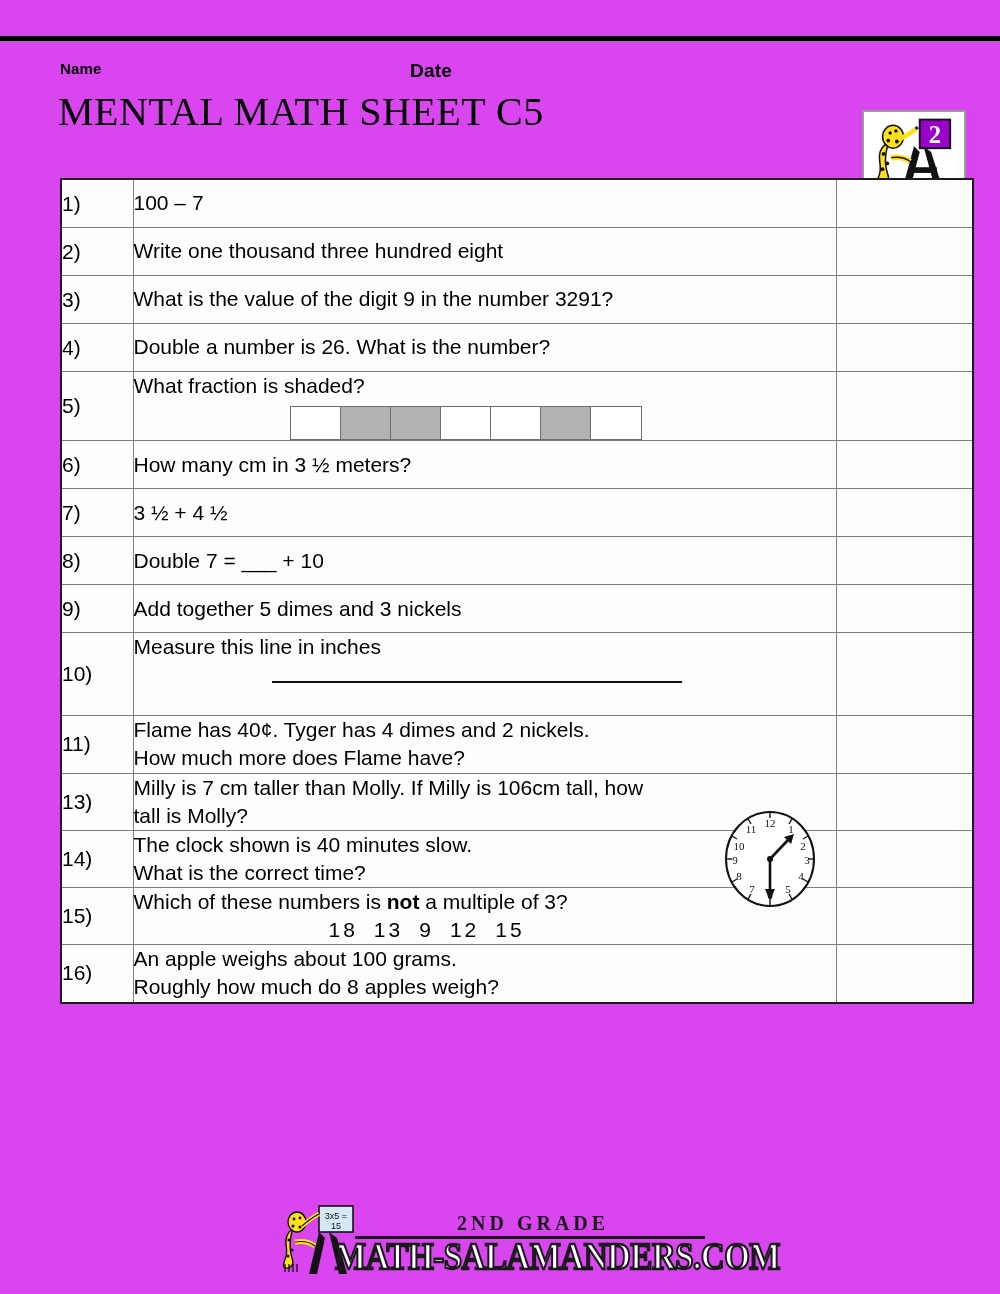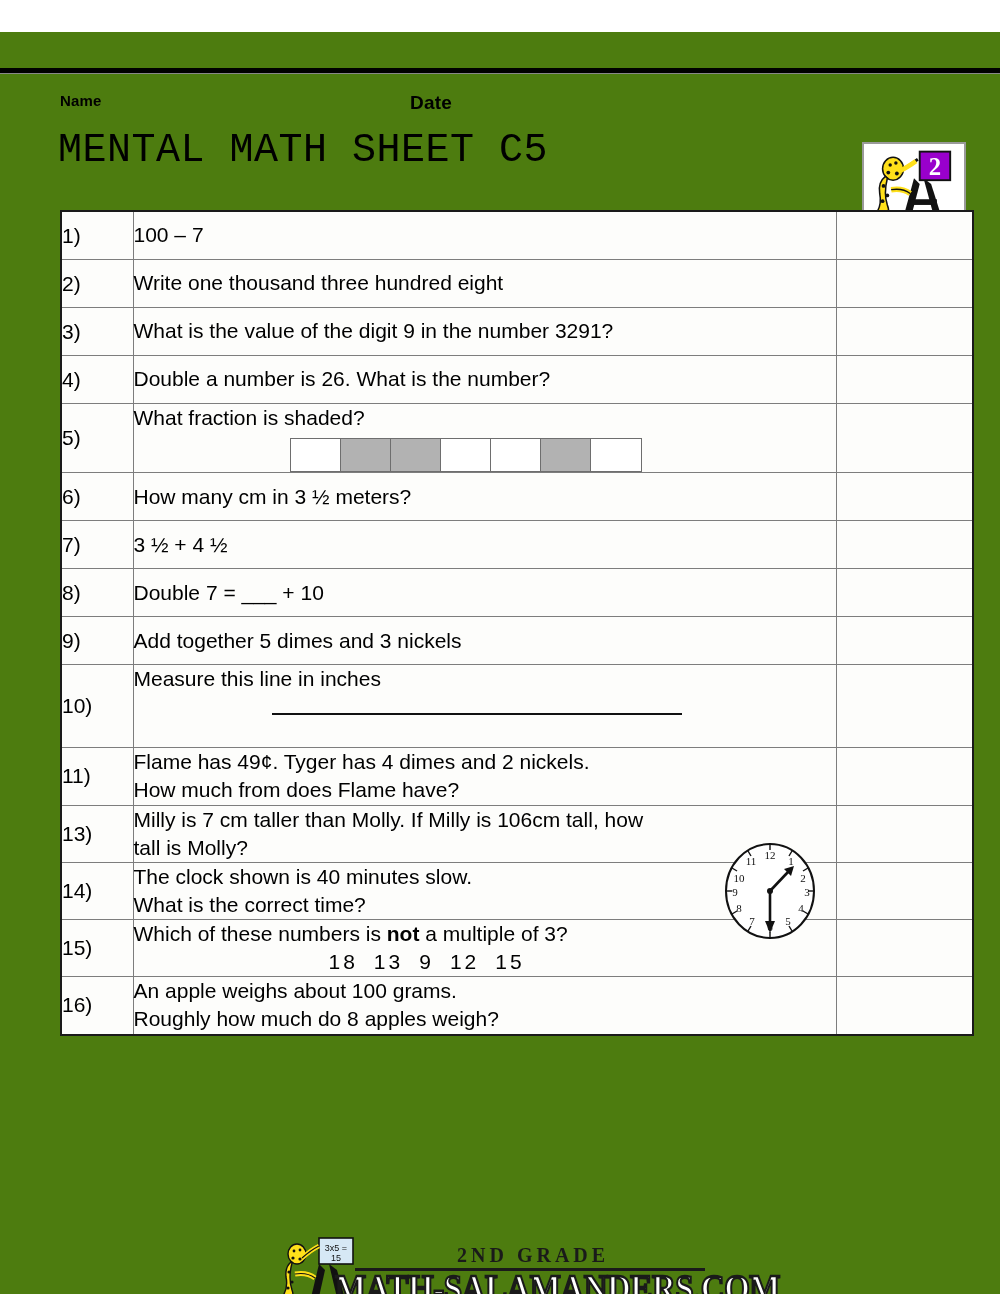--- a/index.html
+++ b/index.html
@@ -12,22 +12,21 @@
     height: 1294px;
     position: relative;
     font-family: "Liberation Sans", sans-serif;
     color: #000000;
     overflow: hidden;
   }
 
   .page {
     position: absolute;
     inset: 0;
-    background: #4d7c0f;
-    margin-top: 32px;
+    background: #d946ef;
   }
 
   
   .top-rule {
     position: absolute;
     left: 0;
     right: 0;
     top: 36px;
     height: 4px;
     background: #000;
@@ -55,22 +54,22 @@
     position: absolute;
     left: 410px;
     top: 12px;
     font-size: 19px;
     font-weight: 600;
     letter-spacing: .2px;
   }
   .sheet-title {
     position: absolute;
     left: 58px;
-    top: 48px;
-    font-family: Liberation Mono, monospace;
+    top: 40px;
+    font-family: Liberation Serif, serif;
     font-size: 40px;
     font-weight: 400;
     letter-spacing: .5px;
     white-space: nowrap;
   }
 
   
   .logo-box {
     position: absolute;
     left: 862px;
@@ -365,22 +364,22 @@
           <div class="measure-wrap">
             <div class="measure-line"></div>
           </div>
         </td>
         <td class="answer-cell"></td>
       </tr>
 
       <tr>
         <td class="qnum">11)</td>
         <td class="qtext">
-          <span class="sub">Flame has 49¢. Tyger has 4 dimes and 2 nickels.</span>
-          <span class="sub">How much from does Flame have?</span>
+          <span class="sub">Flame has 40¢. Tyger has 4 dimes and 2 nickels.</span>
+          <span class="sub">How much more does Flame have?</span>
         </td>
         <td class="answer-cell"></td>
       </tr>
 
 
       <tr>
         <td class="qnum">13)</td>
         <td class="qtext">
           <span class="sub">Milly is 7 cm taller than Molly. If Milly is 106cm tall, how</span>
           <span class="sub">tall is Molly?</span>

